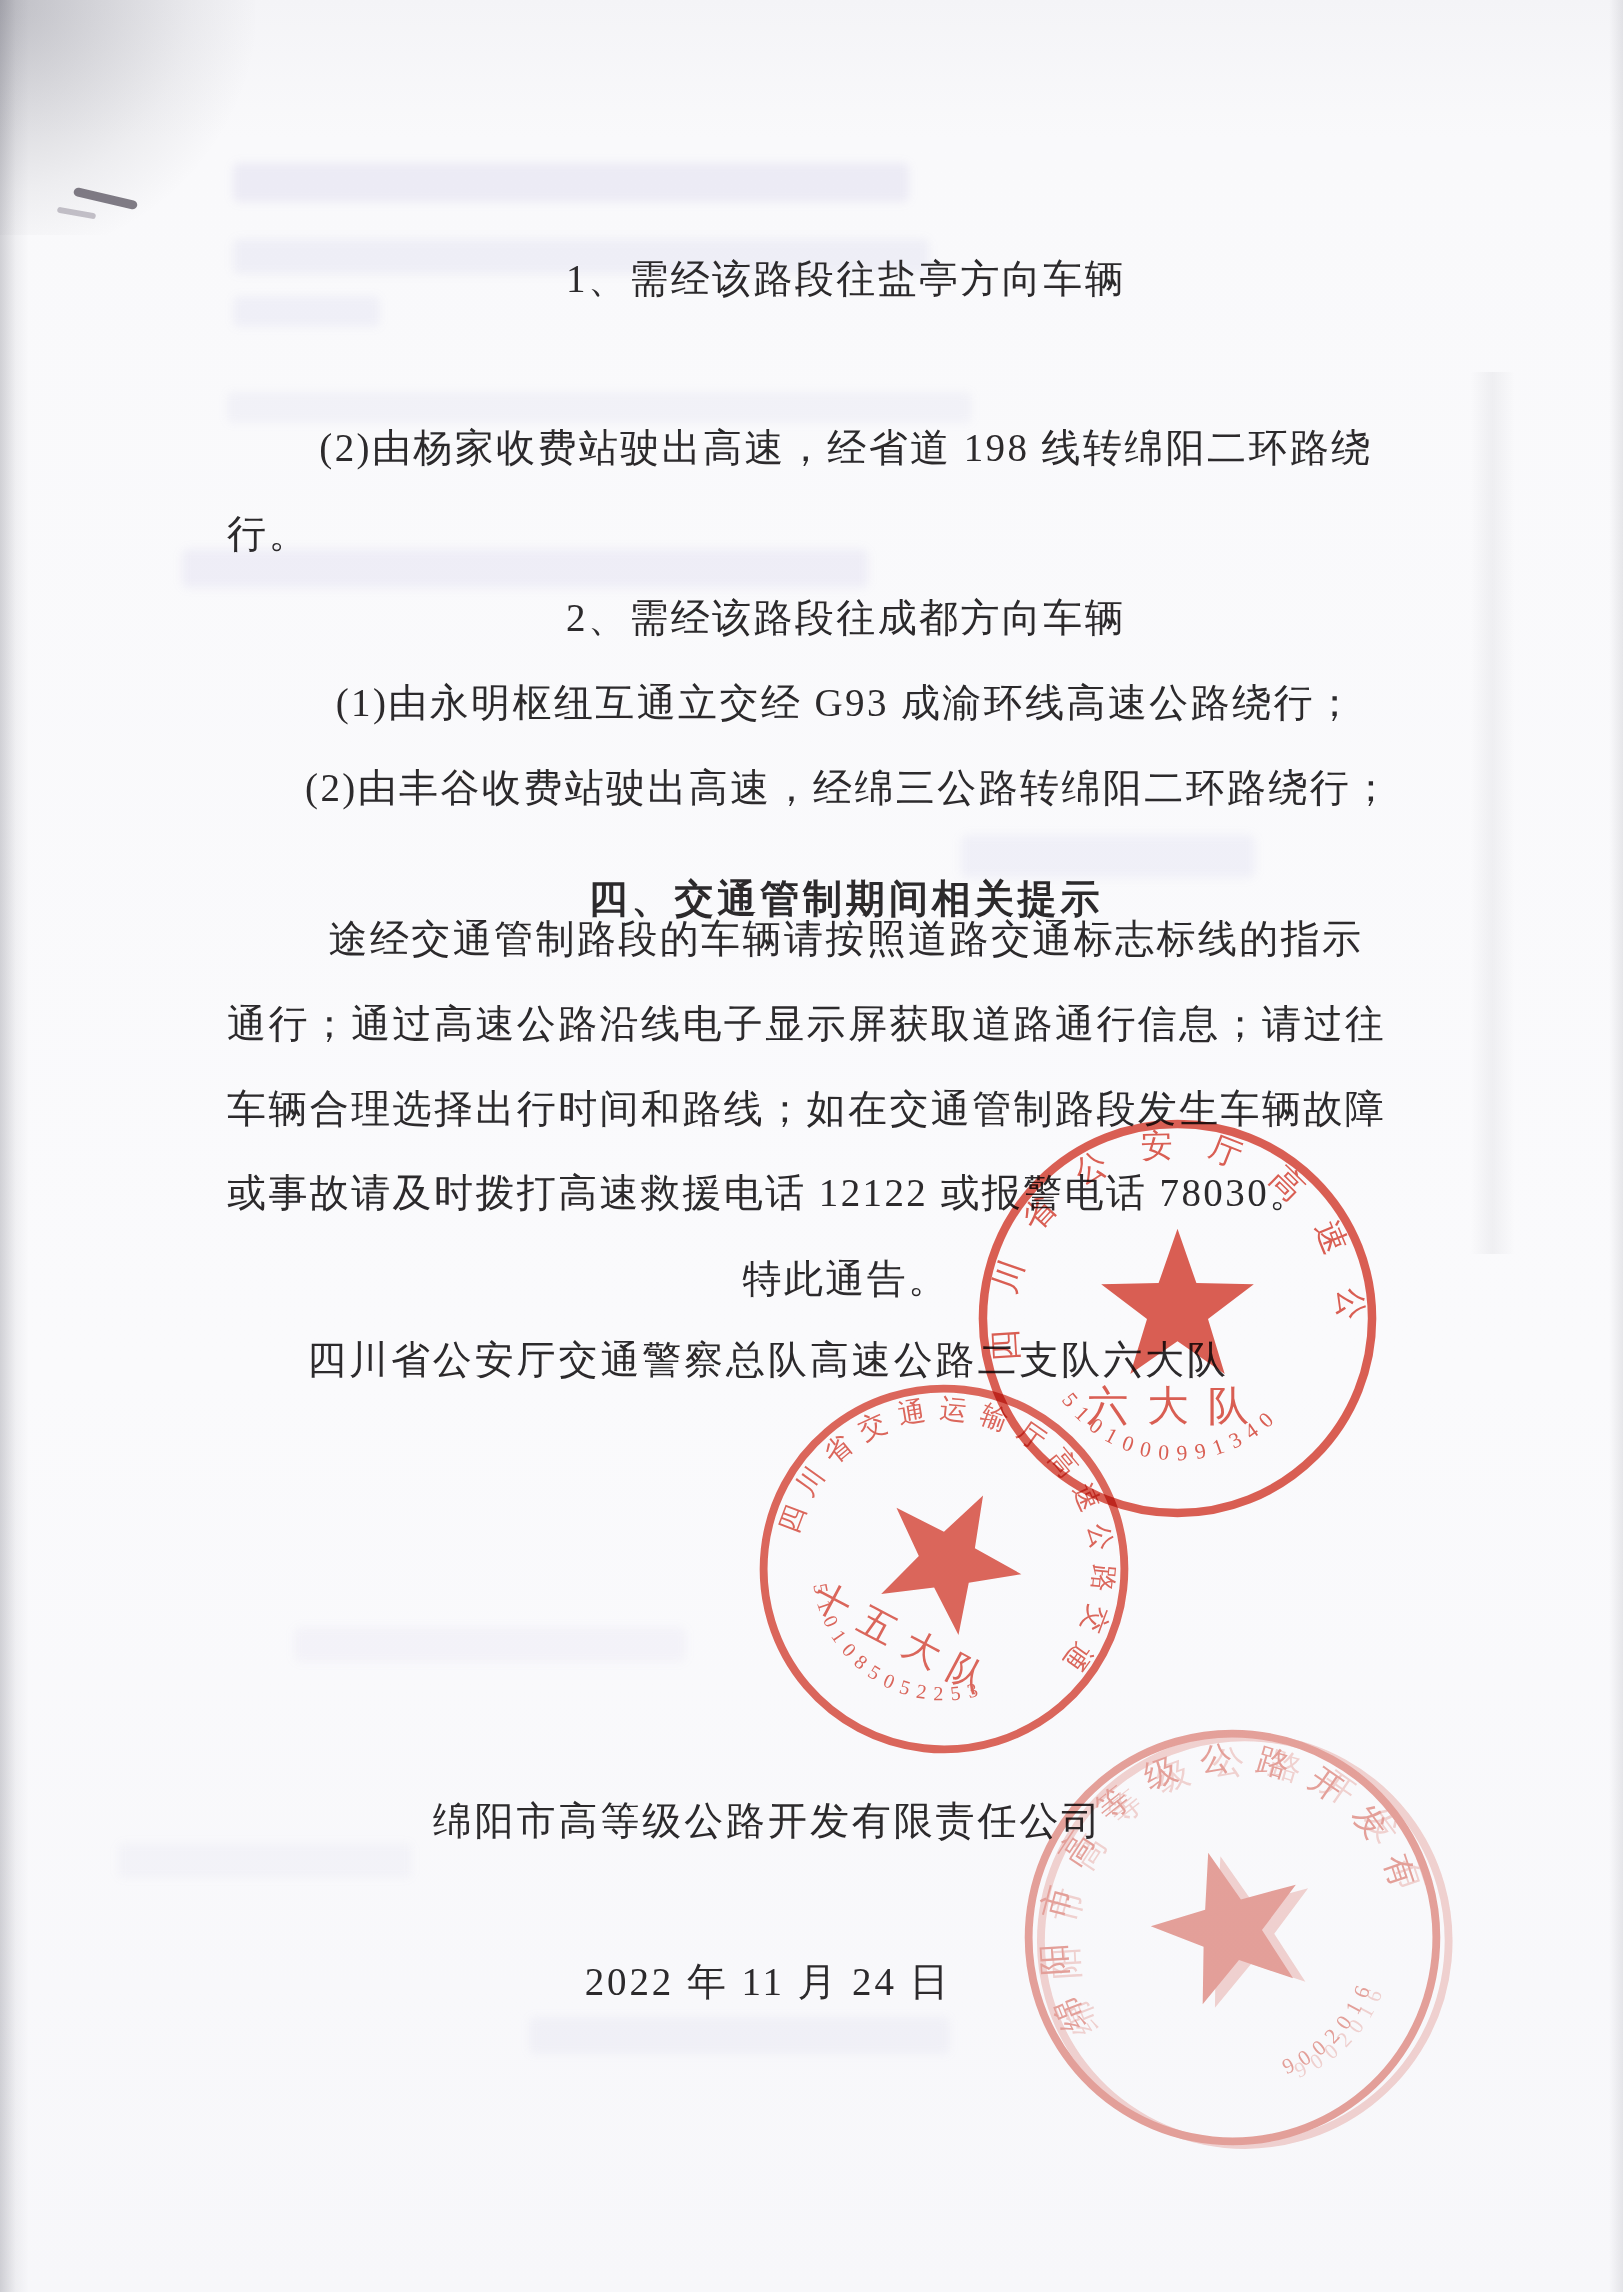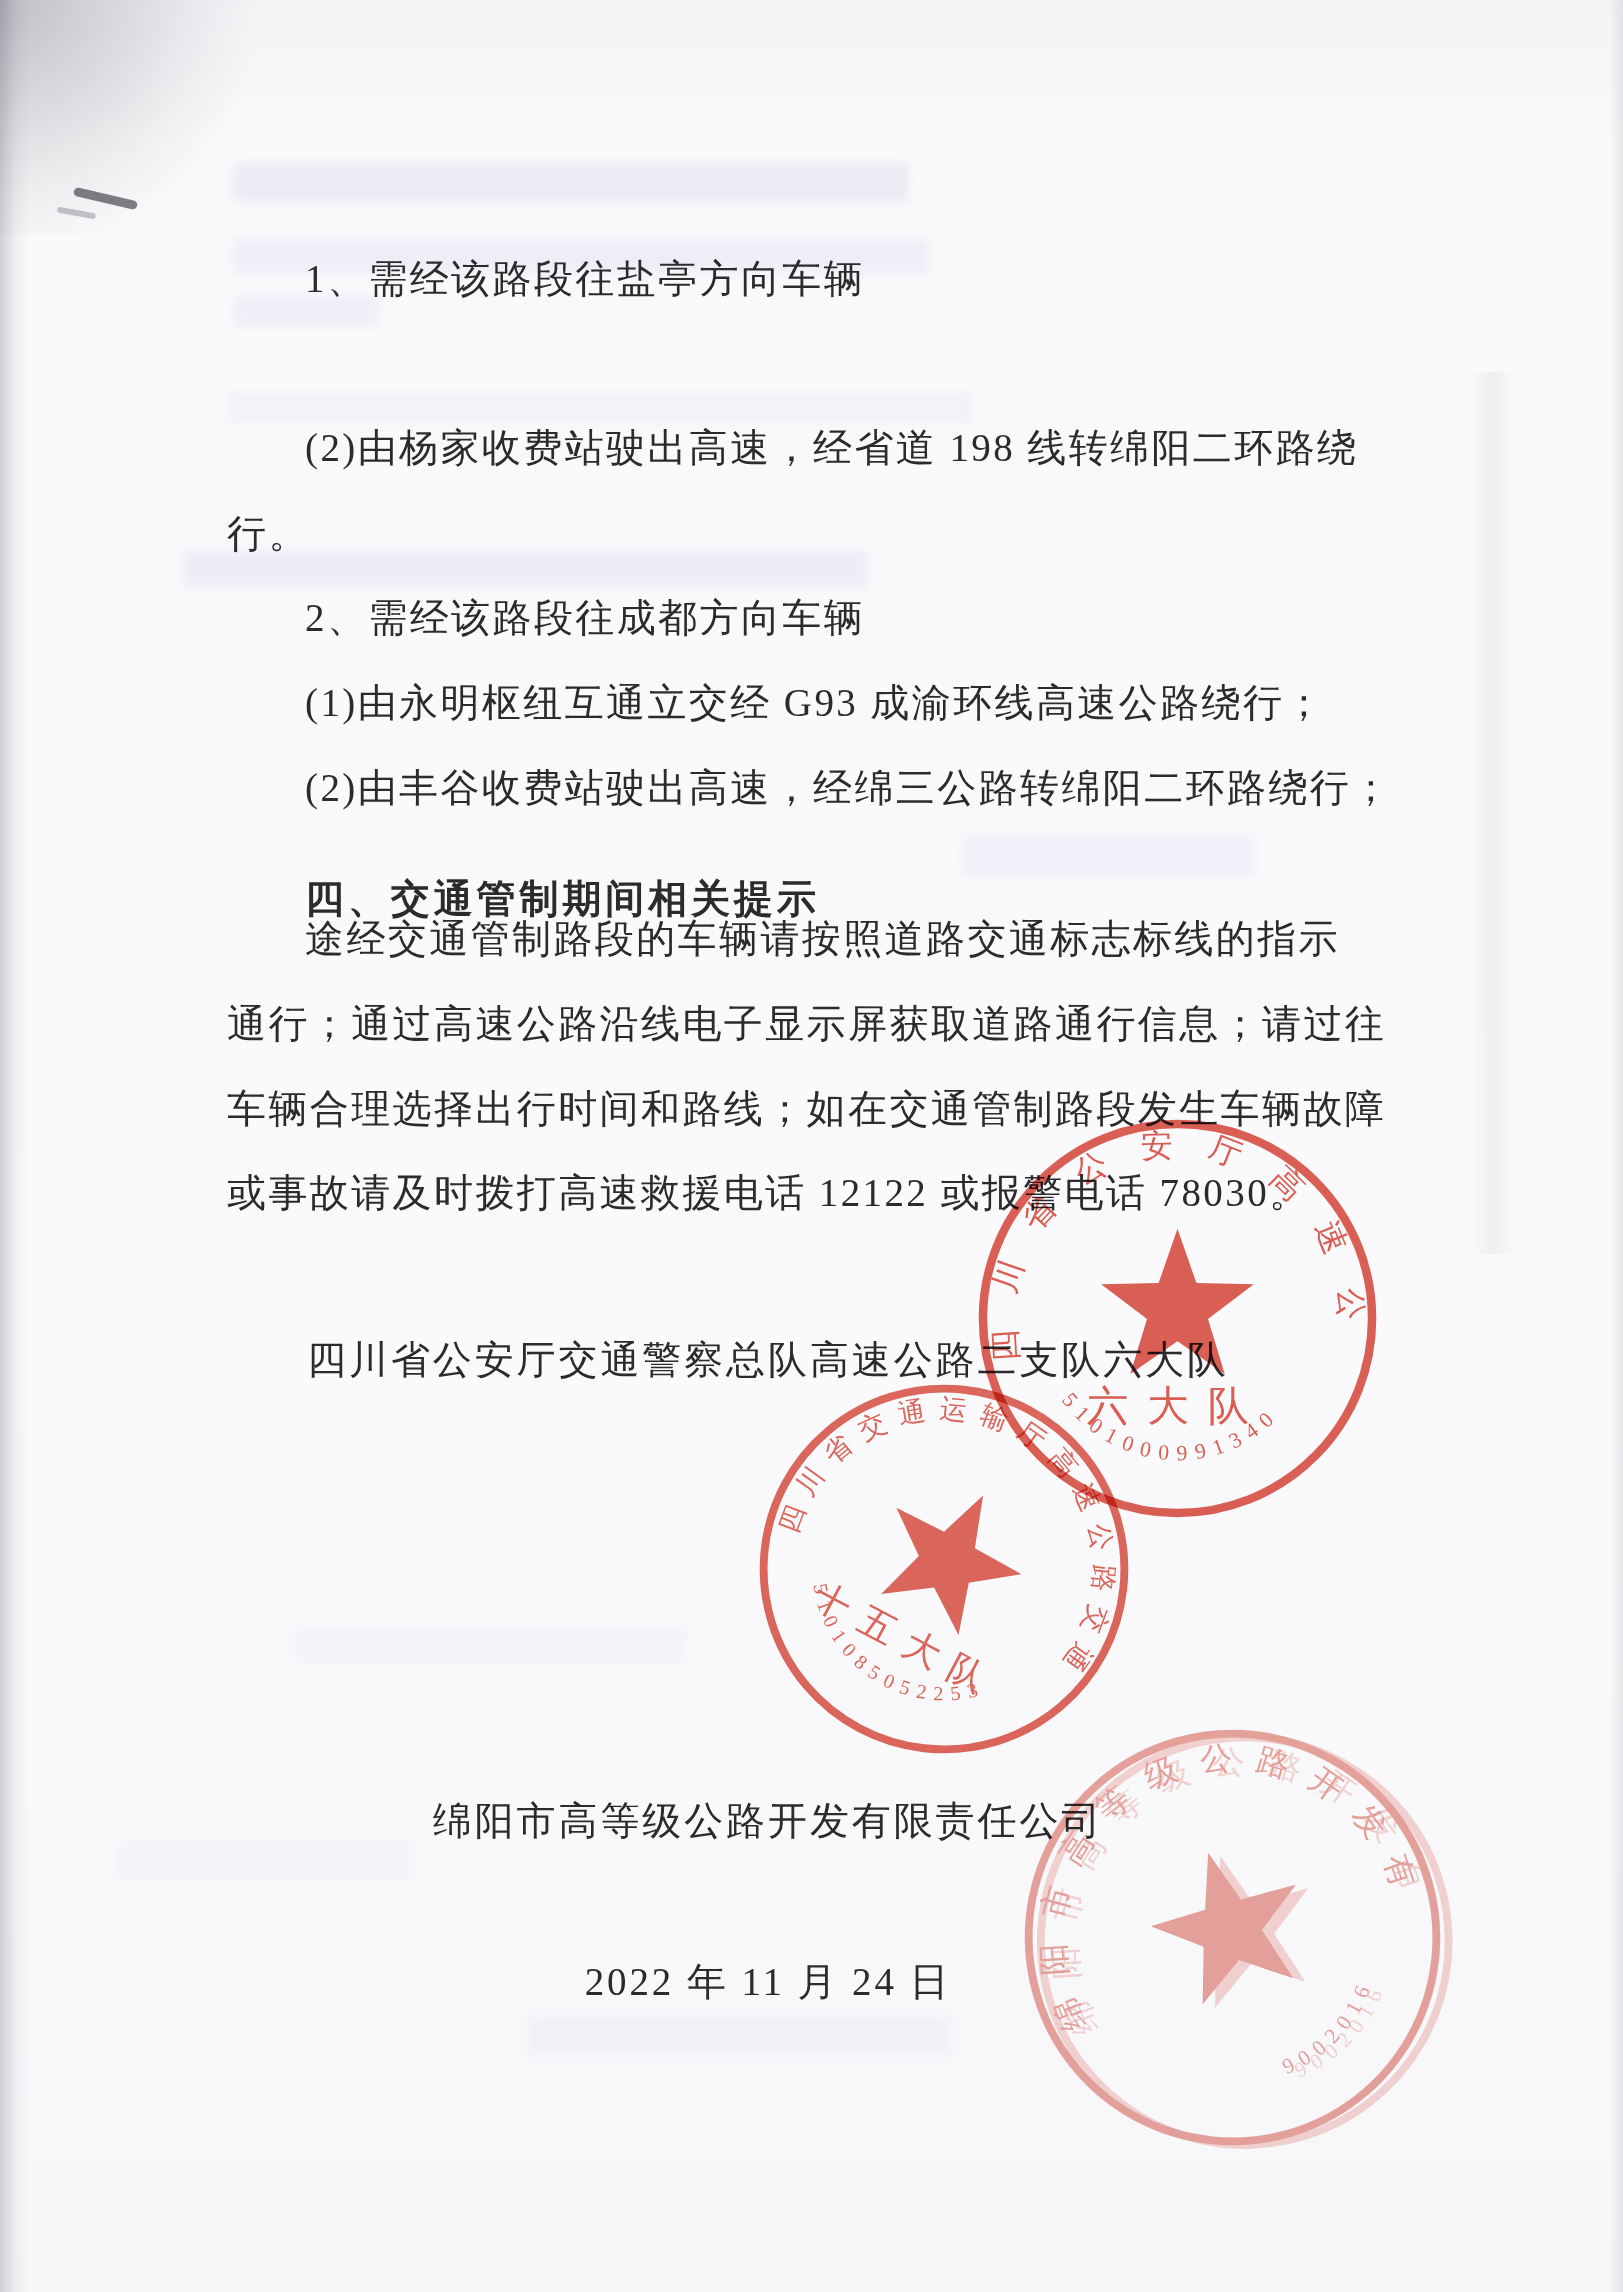--- a/index.html
+++ b/index.html
@@ -29,21 +29,21 @@
   .g3{left:233px;top:296px;width:147px;height:31px;background:rgba(120,120,195,.07);}
   .g4{left:227px;top:392px;width:745px;height:31px;background:rgba(140,140,200,.07);}
   .g5{left:182px;top:549px;width:686px;height:39px;background:rgba(130,125,200,.09);}
   .g6{left:961px;top:835px;width:294px;height:43px;background:rgba(140,140,210,.09);}
   .g7{left:294px;top:1627px;width:392px;height:35px;background:rgba(150,140,200,.06);}
   .g8{left:529px;top:2017px;width:421px;height:37px;background:rgba(140,140,195,.07);}
   .g9{left:118px;top:1843px;width:294px;height:35px;background:rgba(140,140,195,.05);}
   
   .ln{position:absolute;left:227px;width:1082px;font-size:39px;line-height:47px;
     letter-spacing:2.4px;white-space:nowrap;z-index:2;}
-  .ind{padding-left:78px;}
+  .ind{padding-left:78px;text-align:center;}
   .bold{font-weight:bold;letter-spacing:3.9px;}
   .sig{text-align:center;letter-spacing:2.9px;}
   .pr25{padding-right:24.5px;}
   
   .stamp{position:absolute;mix-blend-mode:multiply;z-index:3;}
   .stamp text{font-family:"Liberation Serif","DejaVu Serif",serif;}
   .st1{left:965px;top:1106px;opacity:.86;}
   .st2{left:747px;top:1372px;opacity:.82;transform:rotate(28deg);}
   .st3{left:1012px;top:1717px;opacity:.62;transform:rotate(-16deg);}
 </style>
@@ -70,20 +70,21 @@
   <div class="ln ind" style="top:424px">(2)由杨家收费站驶出高速，经省道 198 线转绵阳二环路绕</div>
   <div class="ln" style="top:510px">行。</div>
   <div class="ln ind" style="top:594px">2、需经该路段往成都方向车辆</div>
   <div class="ln ind" style="top:679px">(1)由永明枢纽互通立交经 G93 成渝环线高速公路绕行；</div>
   <div class="ln ind" style="top:764px">(2)由丰谷收费站驶出高速，经绵三公路转绵阳二环路绕行；</div>
   <div class="ln ind bold" style="top:875px">四、交通管制期间相关提示</div>
   <div class="ln ind" style="top:915px">途经交通管制路段的车辆请按照道路交通标志标线的指示</div>
   <div class="ln" style="top:1000px">通行；通过高速公路沿线电子显示屏获取道路通行信息；请过往</div>
   <div class="ln" style="top:1085px">车辆合理选择出行时间和路线；如在交通管制路段发生车辆故障</div>
   <div class="ln" style="top:1169px">或事故请及时拨打高速救援电话 12122 或报警电话 78030。</div>
+  <div class="ln ind" style="top:1255px">特此通告。</div>
 
   <div class="ln sig" style="top:1336px">四川省公安厅交通警察总队高速公路二支队六大队</div>
   <div class="ln sig pr25" style="top:1797px">绵阳市高等级公路开发有限责任公司</div>
   <div class="ln sig" style="top:1958px">2022 年 11 月 24 日</div>
 
   <svg class="stamp st1" width="425" height="425" viewBox="0 0 450 450">
     <circle cx="225" cy="225" r="206" fill="none" stroke="#d94638" stroke-width="9"></circle>
     <path id="s1ring" d="M58.8,269.5 A172,172 0 1 1 391.2,269.5" fill="none"></path>
     <path id="s1ser" d="M102.1,311.1 A150,150 0 0 0 347.9,311.1" fill="none"></path>
     <polygon fill="#d94638" points="225,130 245,187.5 305.8,188.7 257.3,225.5 275,283.8 225,249 175,283.8 192.7,225.5 144.2,188.7 205,187.5"></polygon>

